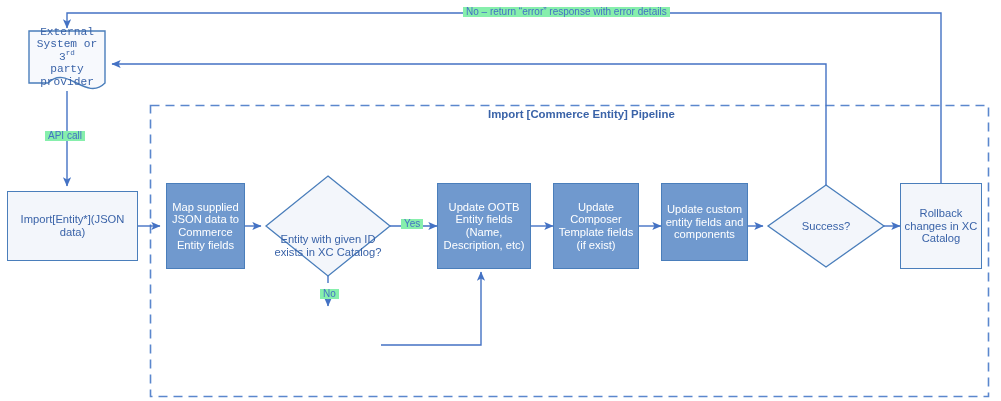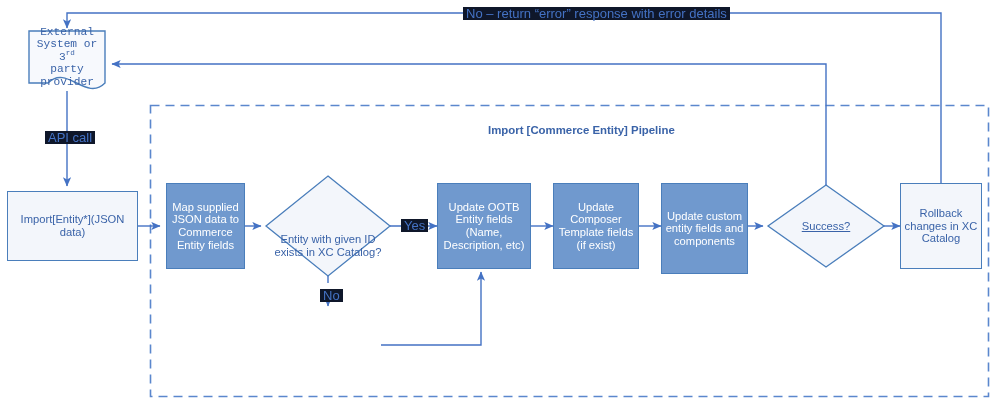--- a/index.html
+++ b/index.html
@@ -39,23 +39,23 @@
   }
   .node-light {
     background: #f3f6fb;
     border: 1px solid #4a7ebb;
     color: #3a63a8;
     font-size: 11.2px;
   }
   .edge-label {
     position: absolute;
     color: #4472c4;
-    font-size: 13px;
+    font-size: 10px;
     white-space: nowrap;
-    background: #0f172a;
+    background: #86efac;
     padding: 0 3px;
     line-height: 1;
   }
   .group-title {
     position: absolute;
     color: #3a63a8;
     font-size: 11.4px;
     font-weight: bold;
     white-space: nowrap;
     background: #ffffff;
@@ -145,37 +145,37 @@
   </div>
 
   <div class="node node-fill" style="left:437px; top:183px; width:94px; height:86px;">
     <span>Update OOTB Entity fields (Name, Description, etc)</span>
   </div>
 
   <div class="node node-fill" style="left:553px; top:183px; width:86px; height:86px;">
     <span>Update Composer Template fields (if exist)</span>
   </div>
 
-  <div class="node node-fill" style="left:661px; top:183px; width:87px; height:91px;">
+  <div class="node node-fill" style="left:661px; top:183px; width:87px; height:78px;">
     <span>Update custom entity fields and components</span>
   </div>
 
-  <div class="diamond-label" style="left:768px; top:220px; width:116px;text-decoration:underline;">
+  <div class="diamond-label" style="left:768px; top:220px; width:116px;">
     <span>Success?</span>
   </div>
 
   <div class="node node-light" style="left:900px; top:183px; width:82px; height:86px;">
     <span>Rollback changes in XC Catalog</span>
   </div>
 
 
   <div class="edge-label" style="left:45px; top:131px;">API call</div>
 
   <div class="edge-label" style="left:401px; top:219px;">Yes</div>
 
   <div class="edge-label" style="left:320px; top:281px;margin-top:8px;">No</div>
 
   <div class="edge-label" style="left:463px; top:7px;">No – return “error” response with error details</div>
 
 
-  <div class="group-title" style="left:484px; top:124px;text-align:center;">Import [Commerce Entity] Pipeline</div>
+  <div class="group-title" style="left:484px; top:108px;text-align:center;">Import [Commerce Entity] Pipeline</div>
 
 </div>
 
 </body></html>

